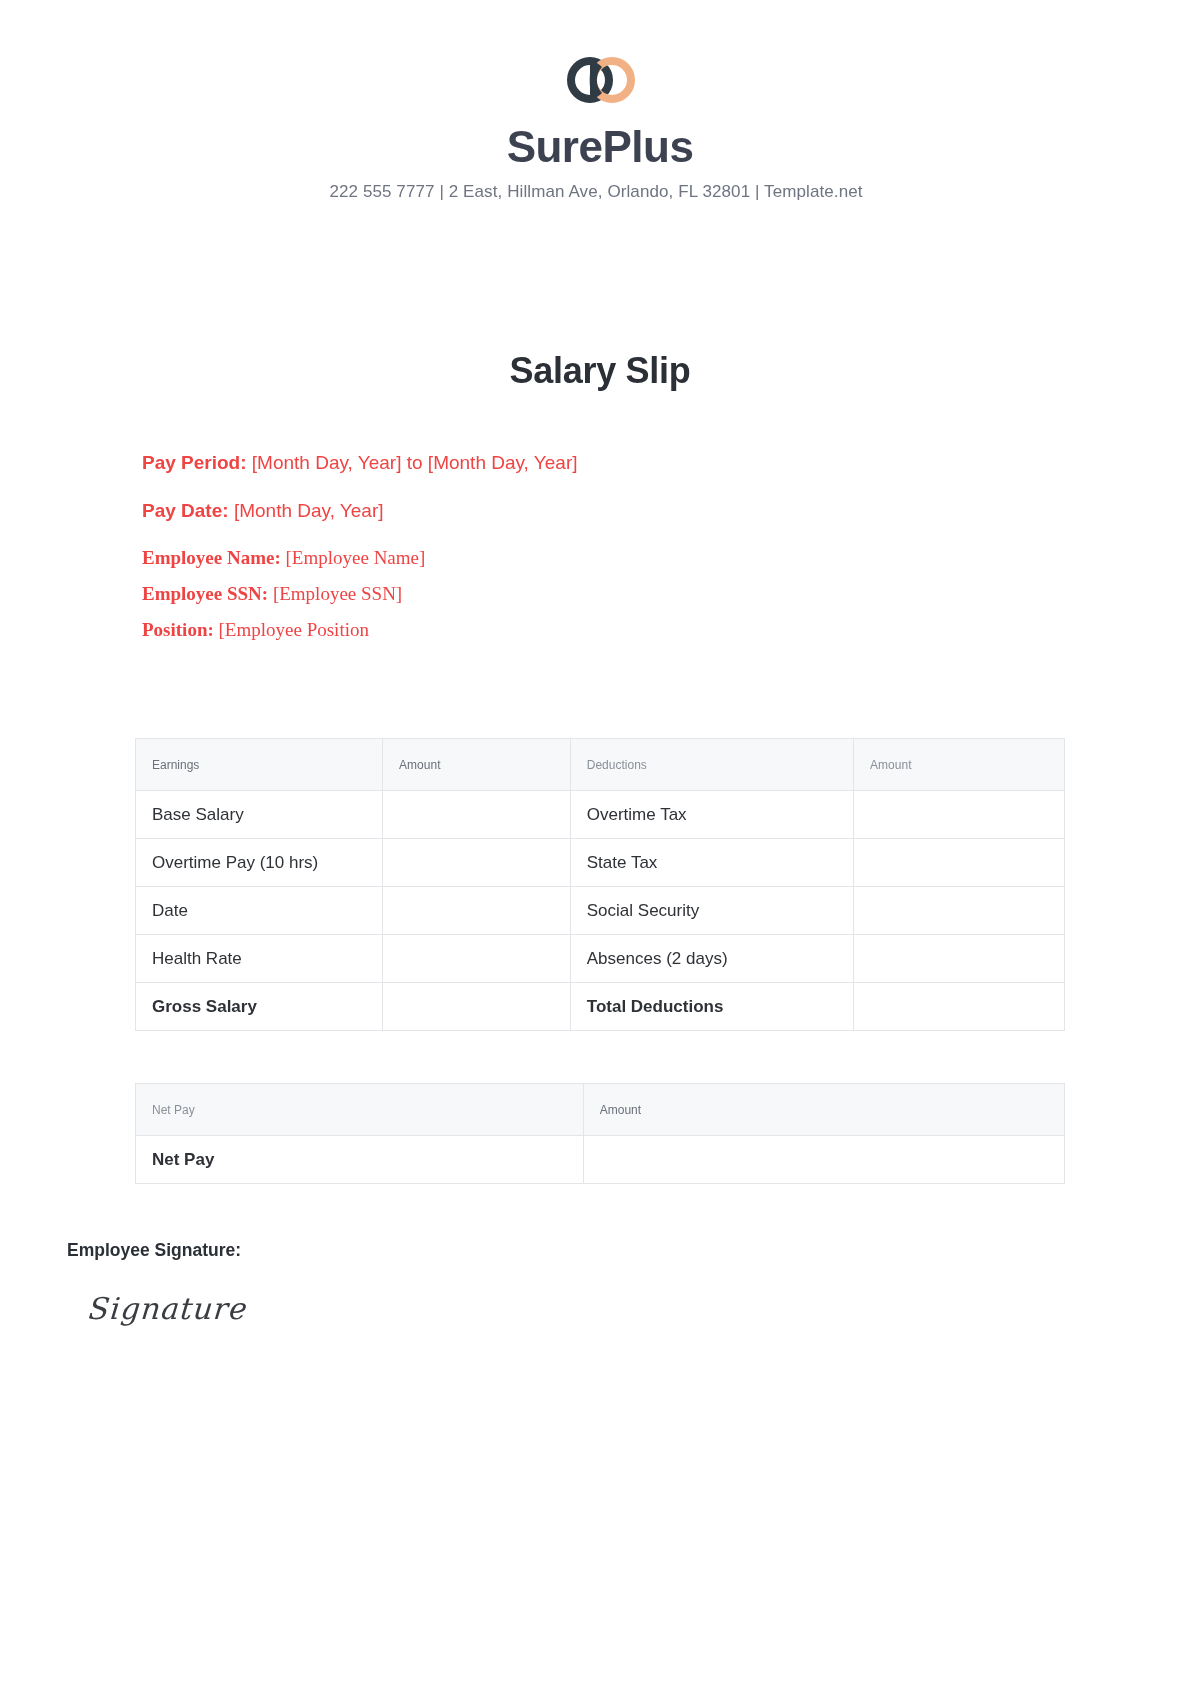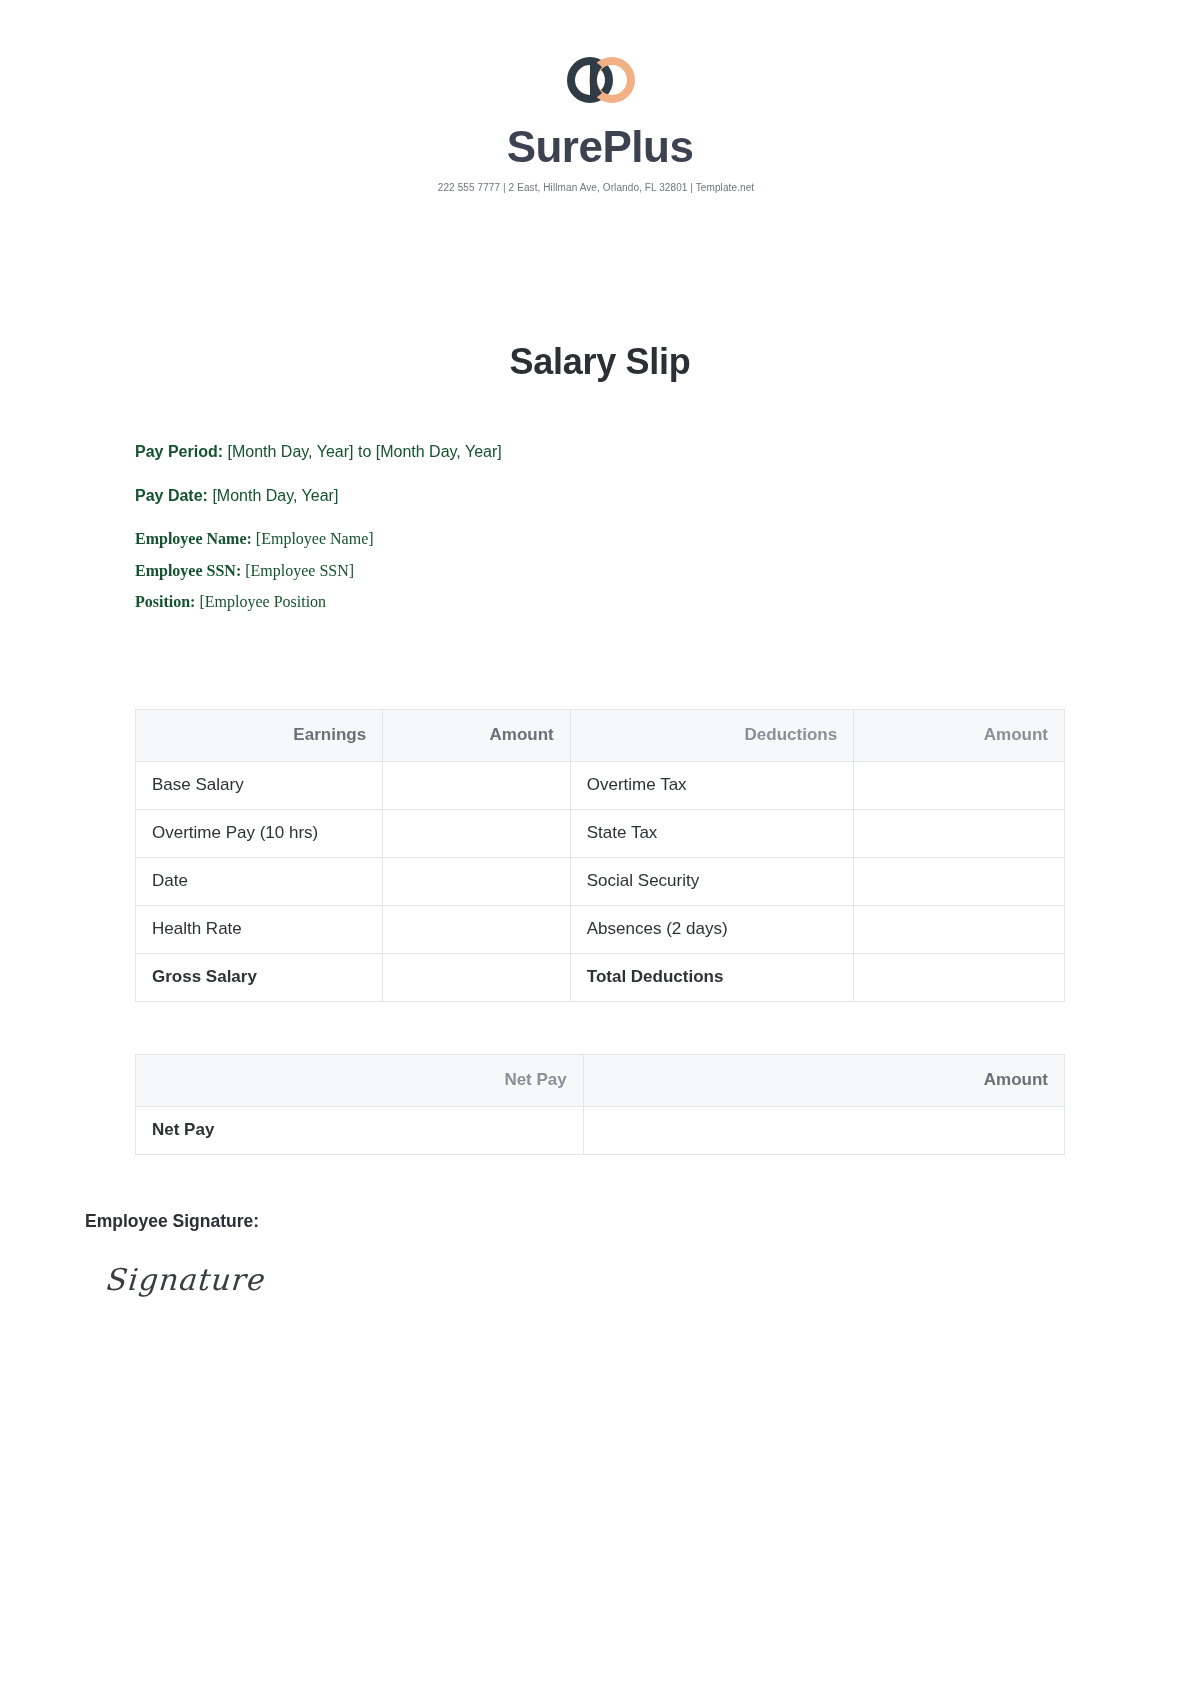--- a/index.html
+++ b/index.html
@@ -35,45 +35,46 @@
   }
   .brand-name {
     margin: 14px 0 0 0;
     font-size: 44px;
     font-weight: bold;
     letter-spacing: -0.5px;
     color: #3c4250;
   }
   .brand-contact {
     margin: 10px 8px 0 0;
-    font-size: 10px;
+    font-size: 17px;
     color: #6e7480;
     letter-spacing: 0.1px;
   }
 
   
   .doc-title {
     margin: 148px 0 0 0;
     text-align: center;
     font-size: 36px;
     font-weight: bold;
     color: #2b2f36;
     letter-spacing: -0.3px;
   }
 
   
   .meta {
     margin: 58px 0 0 0;
     padding: 0 135px;
   }
   .meta-line {
-    font-size: 16px;
+    font-size: 19px;
     line-height: 1.35;
-    color: #14532d;
+    color: #ef4444;
     margin-bottom: 22px;
+    margin-left: 7px;
   }
   .meta-line.tight {
     margin-bottom: 10px;
     font-family: Liberation Serif, serif;
   }
   .meta-label {
     font-weight: bold;
   }
   .meta-value {
     font-weight: normal;
@@ -93,24 +94,24 @@
     border: 1px solid #e3e5e9;
     height: 48px;
     padding: 0 16px;
     font-size: 17px;
     text-align: left;
     vertical-align: middle;
     box-sizing: border-box;
   }
   table.grid thead th {
     background: #f7f8fa;
-    text-align: right;
+    text-align: left;
     color: #8a9099;
-    font-weight: bold;
-    font-size: 17px;
+    font-weight: normal;
+    font-size: 12px;
     height: 52px;
   }
   table.grid thead th.dark {
     color: #6a7079;
   }
   table.grid td.bold {
     font-weight: bold;
   }
   .earnings-table {
     margin-top: 96px;
@@ -121,21 +122,21 @@
   .earnings-table col.c4 { width: 22.7%; }
 
   .netpay-table {
     margin-top: 52px;
   }
   .netpay-table col.n1 { width: 48.2%; }
   .netpay-table col.n2 { width: 51.8%; }
 
   
   .sig-block {
-    padding: 0 85px;
+    padding: 0 67px;
     margin-top: 56px;
   }
   .sig-label {
     font-size: 17.5px;
     font-weight: bold;
     color: #2b2f36;
   }
   .sig-script {
     margin-top: 30px;
     margin-left: 22px;

